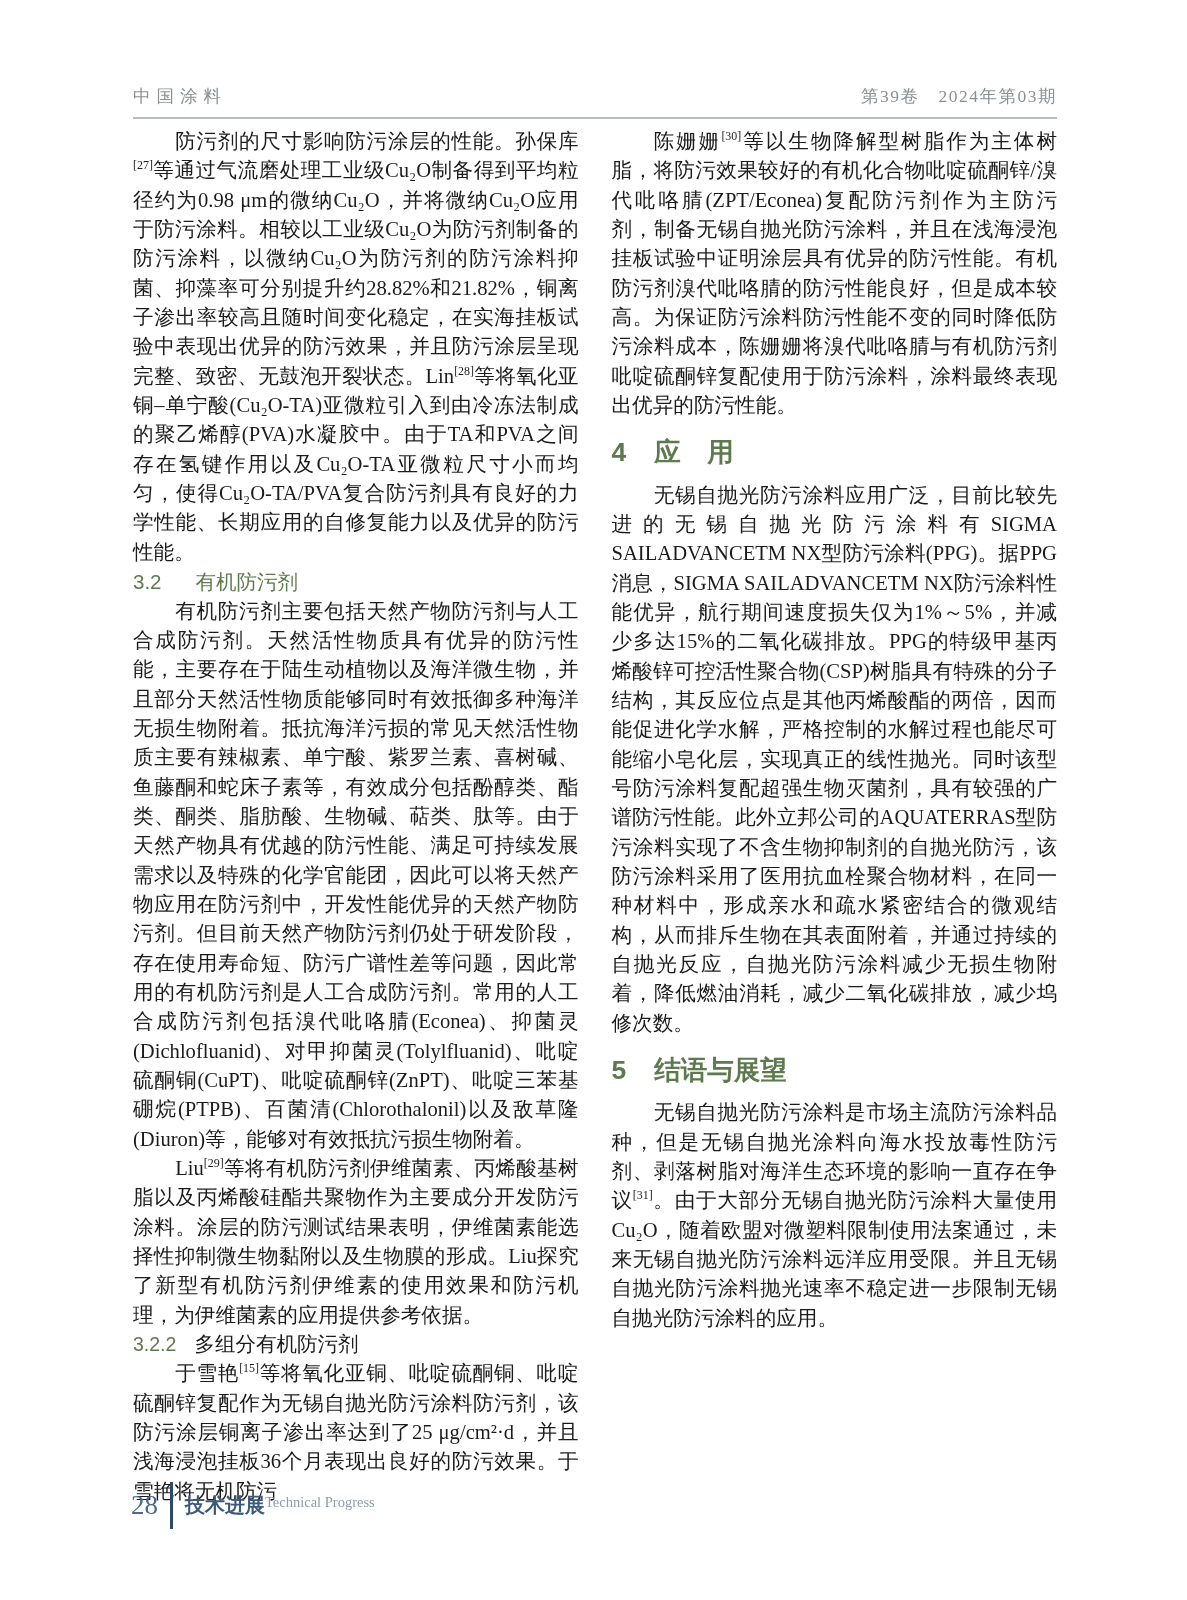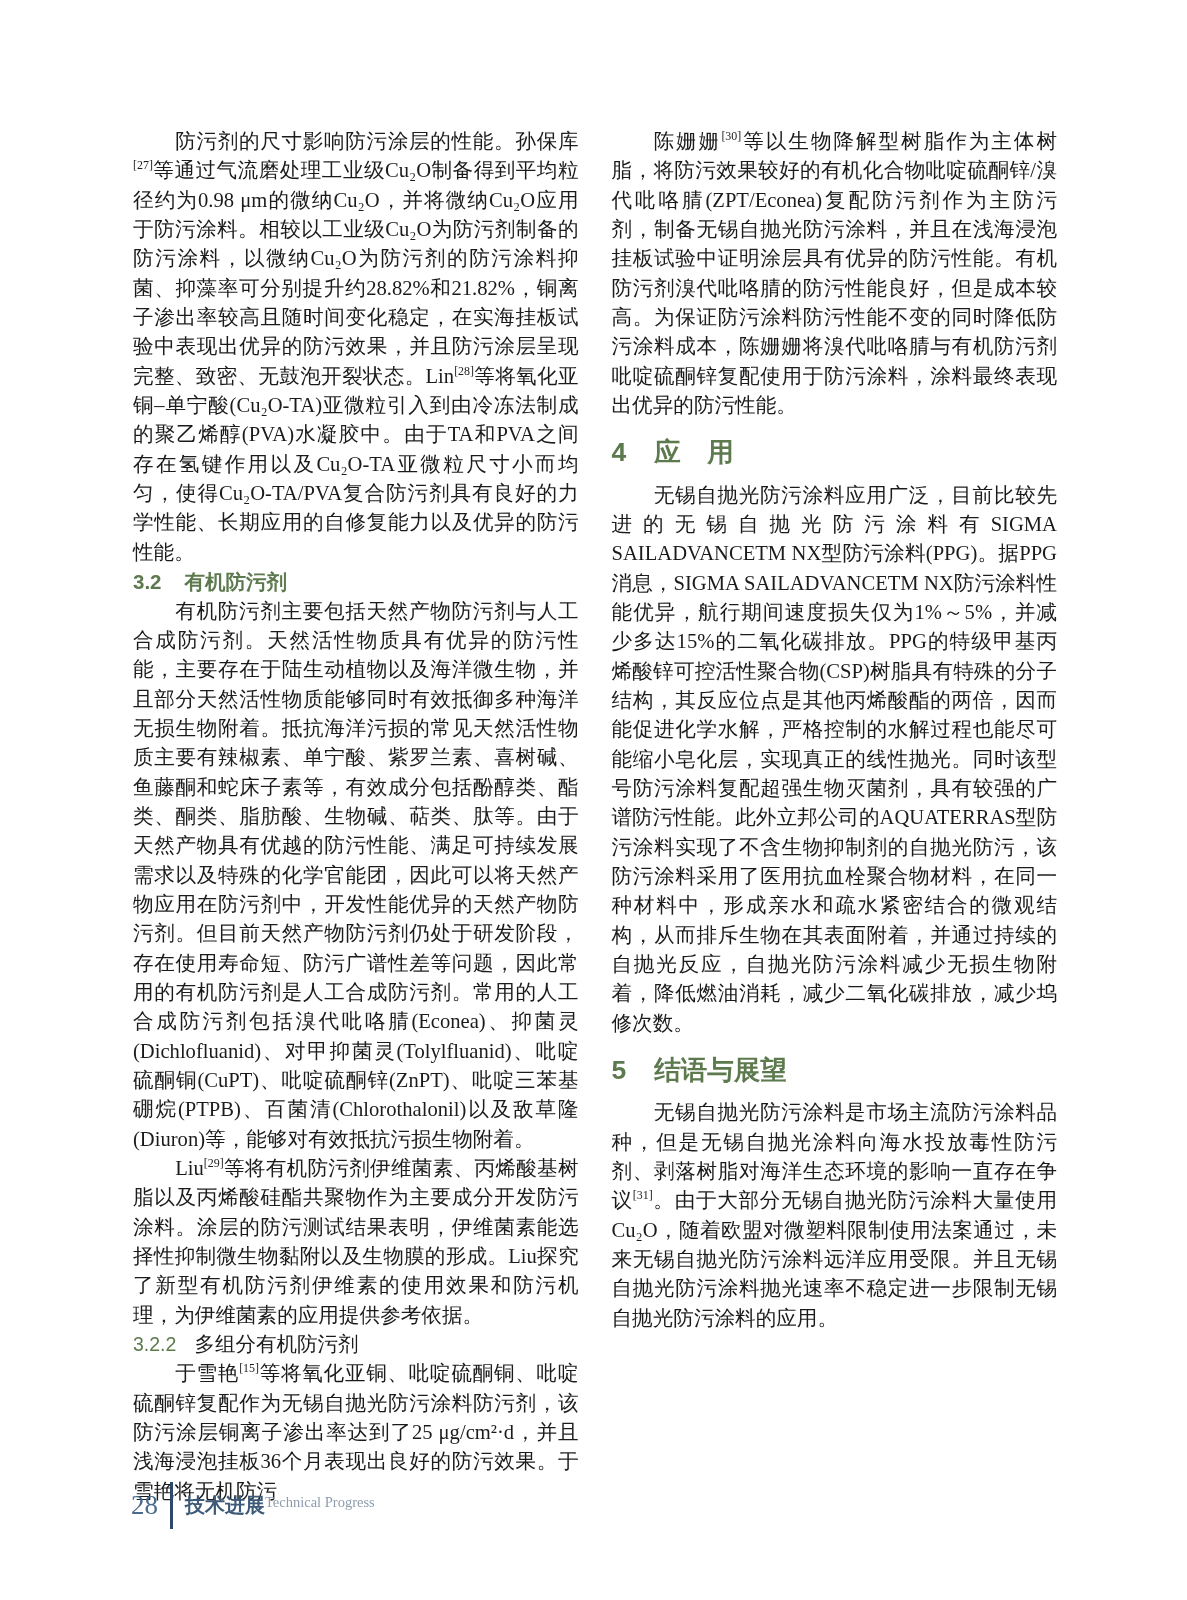--- a/index.html
+++ b/index.html
@@ -41,24 +41,24 @@
   
   .h1{
     display:flex;align-items:baseline;gap:28px;
     margin:16px 0 11px 0;
     font-family:"Liberation Sans","DejaVu Sans",sans-serif;
     font-weight:bold;font-size:26.5px;line-height:1.25;
     color:var(--heading-green,#5d7a4e);
   }
   
   .h2{
-    display:flex;align-items:baseline;gap:23px;
+    display:flex;align-items:baseline;gap:34px;
     margin:0;
     font-family:"Liberation Sans","DejaVu Sans",sans-serif;
-    font-weight:bold;font-size:20.5px;line-height:29.35px;
+    font-weight:normal;font-size:20.5px;line-height:29.35px;
     color:var(--heading-green,#5d7a4e);
   }
   
   .h3{
     display:flex;align-items:baseline;gap:18px;
     margin:0;font-weight:normal;
     font-size:20.5px;line-height:29.35px;
   }
   .h3-num{
     font-family:"Liberation Sans","DejaVu Sans",sans-serif;
@@ -87,20 +87,24 @@
     font-size:14.5px;line-height:1.3;
     color:var(--footer-en,#8e9cae);
     font-family:"Liberation Serif","DejaVu Serif",serif;
   }
 </style>
 </head>
 <body>
 
 <div class="page">
 
+  <header class="page-header">
+    <span class="journal-name">中国涂料</span>
+    <span class="issue-info">第39卷　2024年第03期</span>
+  </header>
 
   <main class="columns">
 
     <section class="col">
       <p class="body-text ind">防污剂的尺寸影响防污涂层的性能。孙保库<sup>[27]</sup>等通过气流磨处理工业级Cu₂O制备得到平均粒径约为0.98 μm的微纳Cu₂O，并将微纳Cu₂O应用于防污涂料。相较以工业级Cu₂O为防污剂制备的防污涂料，以微纳Cu₂O为防污剂的防污涂料抑菌、抑藻率可分别提升约28.82%和21.82%，铜离子渗出率较高且随时间变化稳定，在实海挂板试验中表现出优异的防污效果，并且防污涂层呈现完整、致密、无鼓泡开裂状态。Lin<sup>[28]</sup>等将氧化亚铜–单宁酸(Cu₂O-TA)亚微粒引入到由冷冻法制成的聚乙烯醇(PVA)水凝胶中。由于TA和PVA之间存在氢键作用以及Cu₂O-TA亚微粒尺寸小而均匀，使得Cu₂O-TA/PVA复合防污剂具有良好的力学性能、长期应用的自修复能力以及优异的防污性能。</p>
       <h3 class="h2">
         <span class="h2-num">3.2</span>
         <span class="h2-title">有机防污剂</span>
       </h3>
       <p class="body-text ind">有机防污剂主要包括天然产物防污剂与人工合成防污剂。天然活性物质具有优异的防污性能，主要存在于陆生动植物以及海洋微生物，并且部分天然活性物质能够同时有效抵御多种海洋无损生物附着。抵抗海洋污损的常见天然活性物质主要有辣椒素、单宁酸、紫罗兰素、喜树碱、鱼藤酮和蛇床子素等，有效成分包括酚醇类、酯类、酮类、脂肪酸、生物碱、萜类、肽等。由于天然产物具有优越的防污性能、满足可持续发展需求以及特殊的化学官能团，因此可以将天然产物应用在防污剂中，开发性能优异的天然产物防污剂。但目前天然产物防污剂仍处于研发阶段，存在使用寿命短、防污广谱性差等问题，因此常用的有机防污剂是人工合成防污剂。常用的人工合成防污剂包括溴代吡咯腈(Econea)、抑菌灵(Dichlofluanid)、对甲抑菌灵(Tolylfluanid)、吡啶硫酮铜(CuPT)、吡啶硫酮锌(ZnPT)、吡啶三苯基硼烷(PTPB)、百菌清(Chlorothalonil)以及敌草隆(Diuron)等，能够对有效抵抗污损生物附着。</p>

